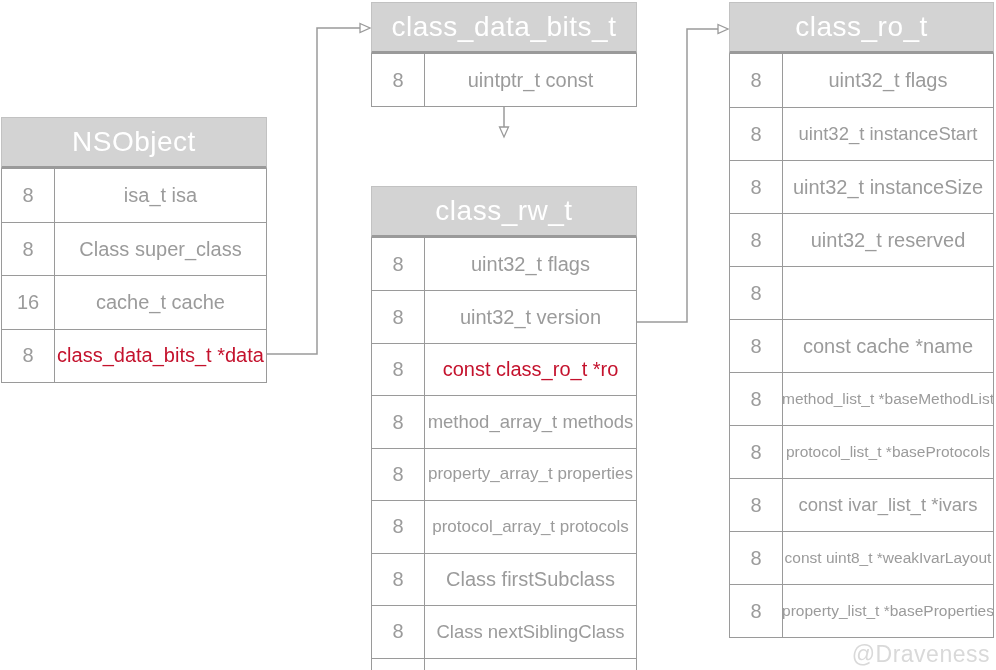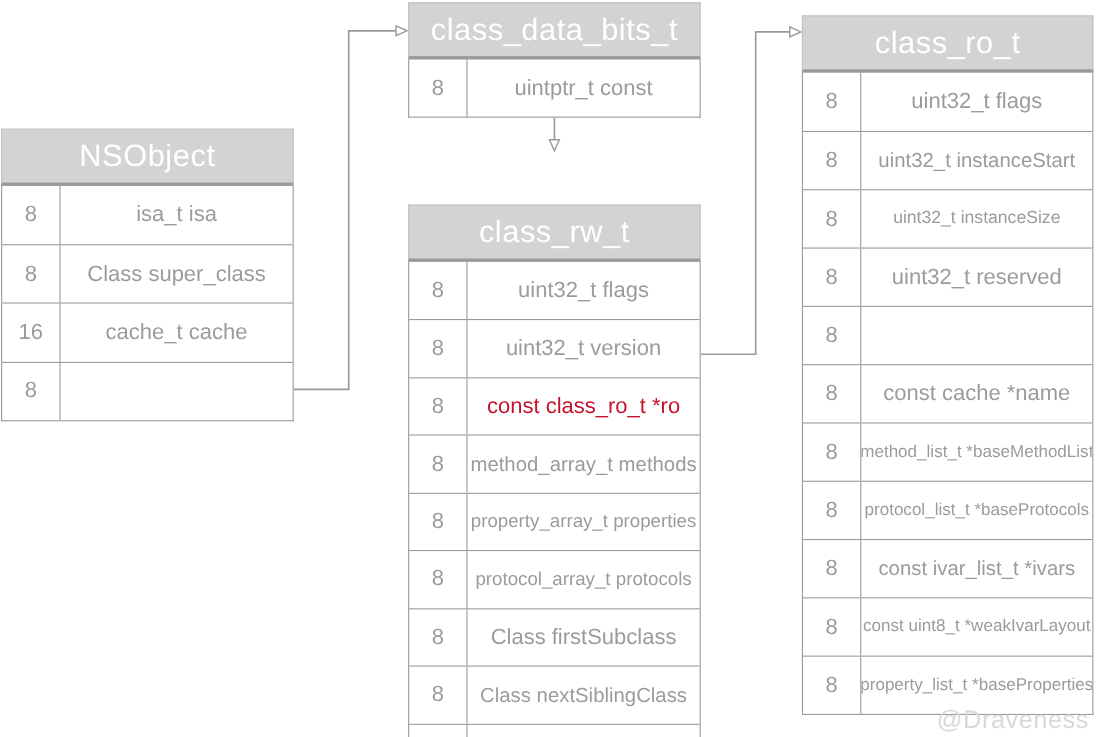--- a/index.html
+++ b/index.html
@@ -131,20 +131,21 @@
         <div class="row">
           <div class="size">8</div>
           <div class="field" style="font-size: 20px;">Class super_class</div>
         </div>
         <div class="row">
           <div class="size">16</div>
           <div class="field" style="font-size: 20px;">cache_t cache</div>
         </div>
         <div class="row">
           <div class="size">8</div>
+          <div class="field red" style="font-size: 20px;">class_data_bits_t *data</div>
         </div>
       </div>
   </div>
 
   <div class="tbl" id="t-bits" style="left:371px;top:2px;width:266px;">
     <div class="hdr">class_data_bits_t</div>
     <div class="rows">
         <div class="row">
           <div class="size">8</div>
           <div class="field" style="font-size: 20px;">uintptr_t const</div>
@@ -187,34 +188,34 @@
           <div class="size">8</div>
           <div class="field" style="font-size: 18.5px;">Class nextSiblingClass</div>
         </div>
         <div class="row">
           <div class="size">8</div>
           <div class="field" style="font-size: 20px;">char *demangledName</div>
         </div>
       </div>
   </div>
 
-  <div class="tbl" id="t-ro" style="left:729px;top:14px;width:265px;">
+  <div class="tbl" id="t-ro" style="left:729px;top:2px;width:265px;">
     <div class="hdr">class_ro_t</div>
     <div class="rows">
         <div class="row">
           <div class="size">8</div>
           <div class="field" style="font-size: 20px;">uint32_t flags</div>
         </div>
         <div class="row">
           <div class="size">8</div>
           <div class="field" style="font-size: 18.5px;">uint32_t instanceStart</div>
         </div>
         <div class="row">
           <div class="size">8</div>
-          <div class="field" style="font-size: 16px; text-align: right;">uint32_t instanceSize</div>
+          <div class="field" style="font-size: 20px; text-align: right;">uint32_t instanceSize</div>
         </div>
         <div class="row">
           <div class="size">8</div>
           <div class="field" style="font-size: 20px;">uint32_t reserved</div>
         </div>
         <div class="row">
           <div class="size">8</div>
         </div>
         <div class="row">
           <div class="size">8</div>

